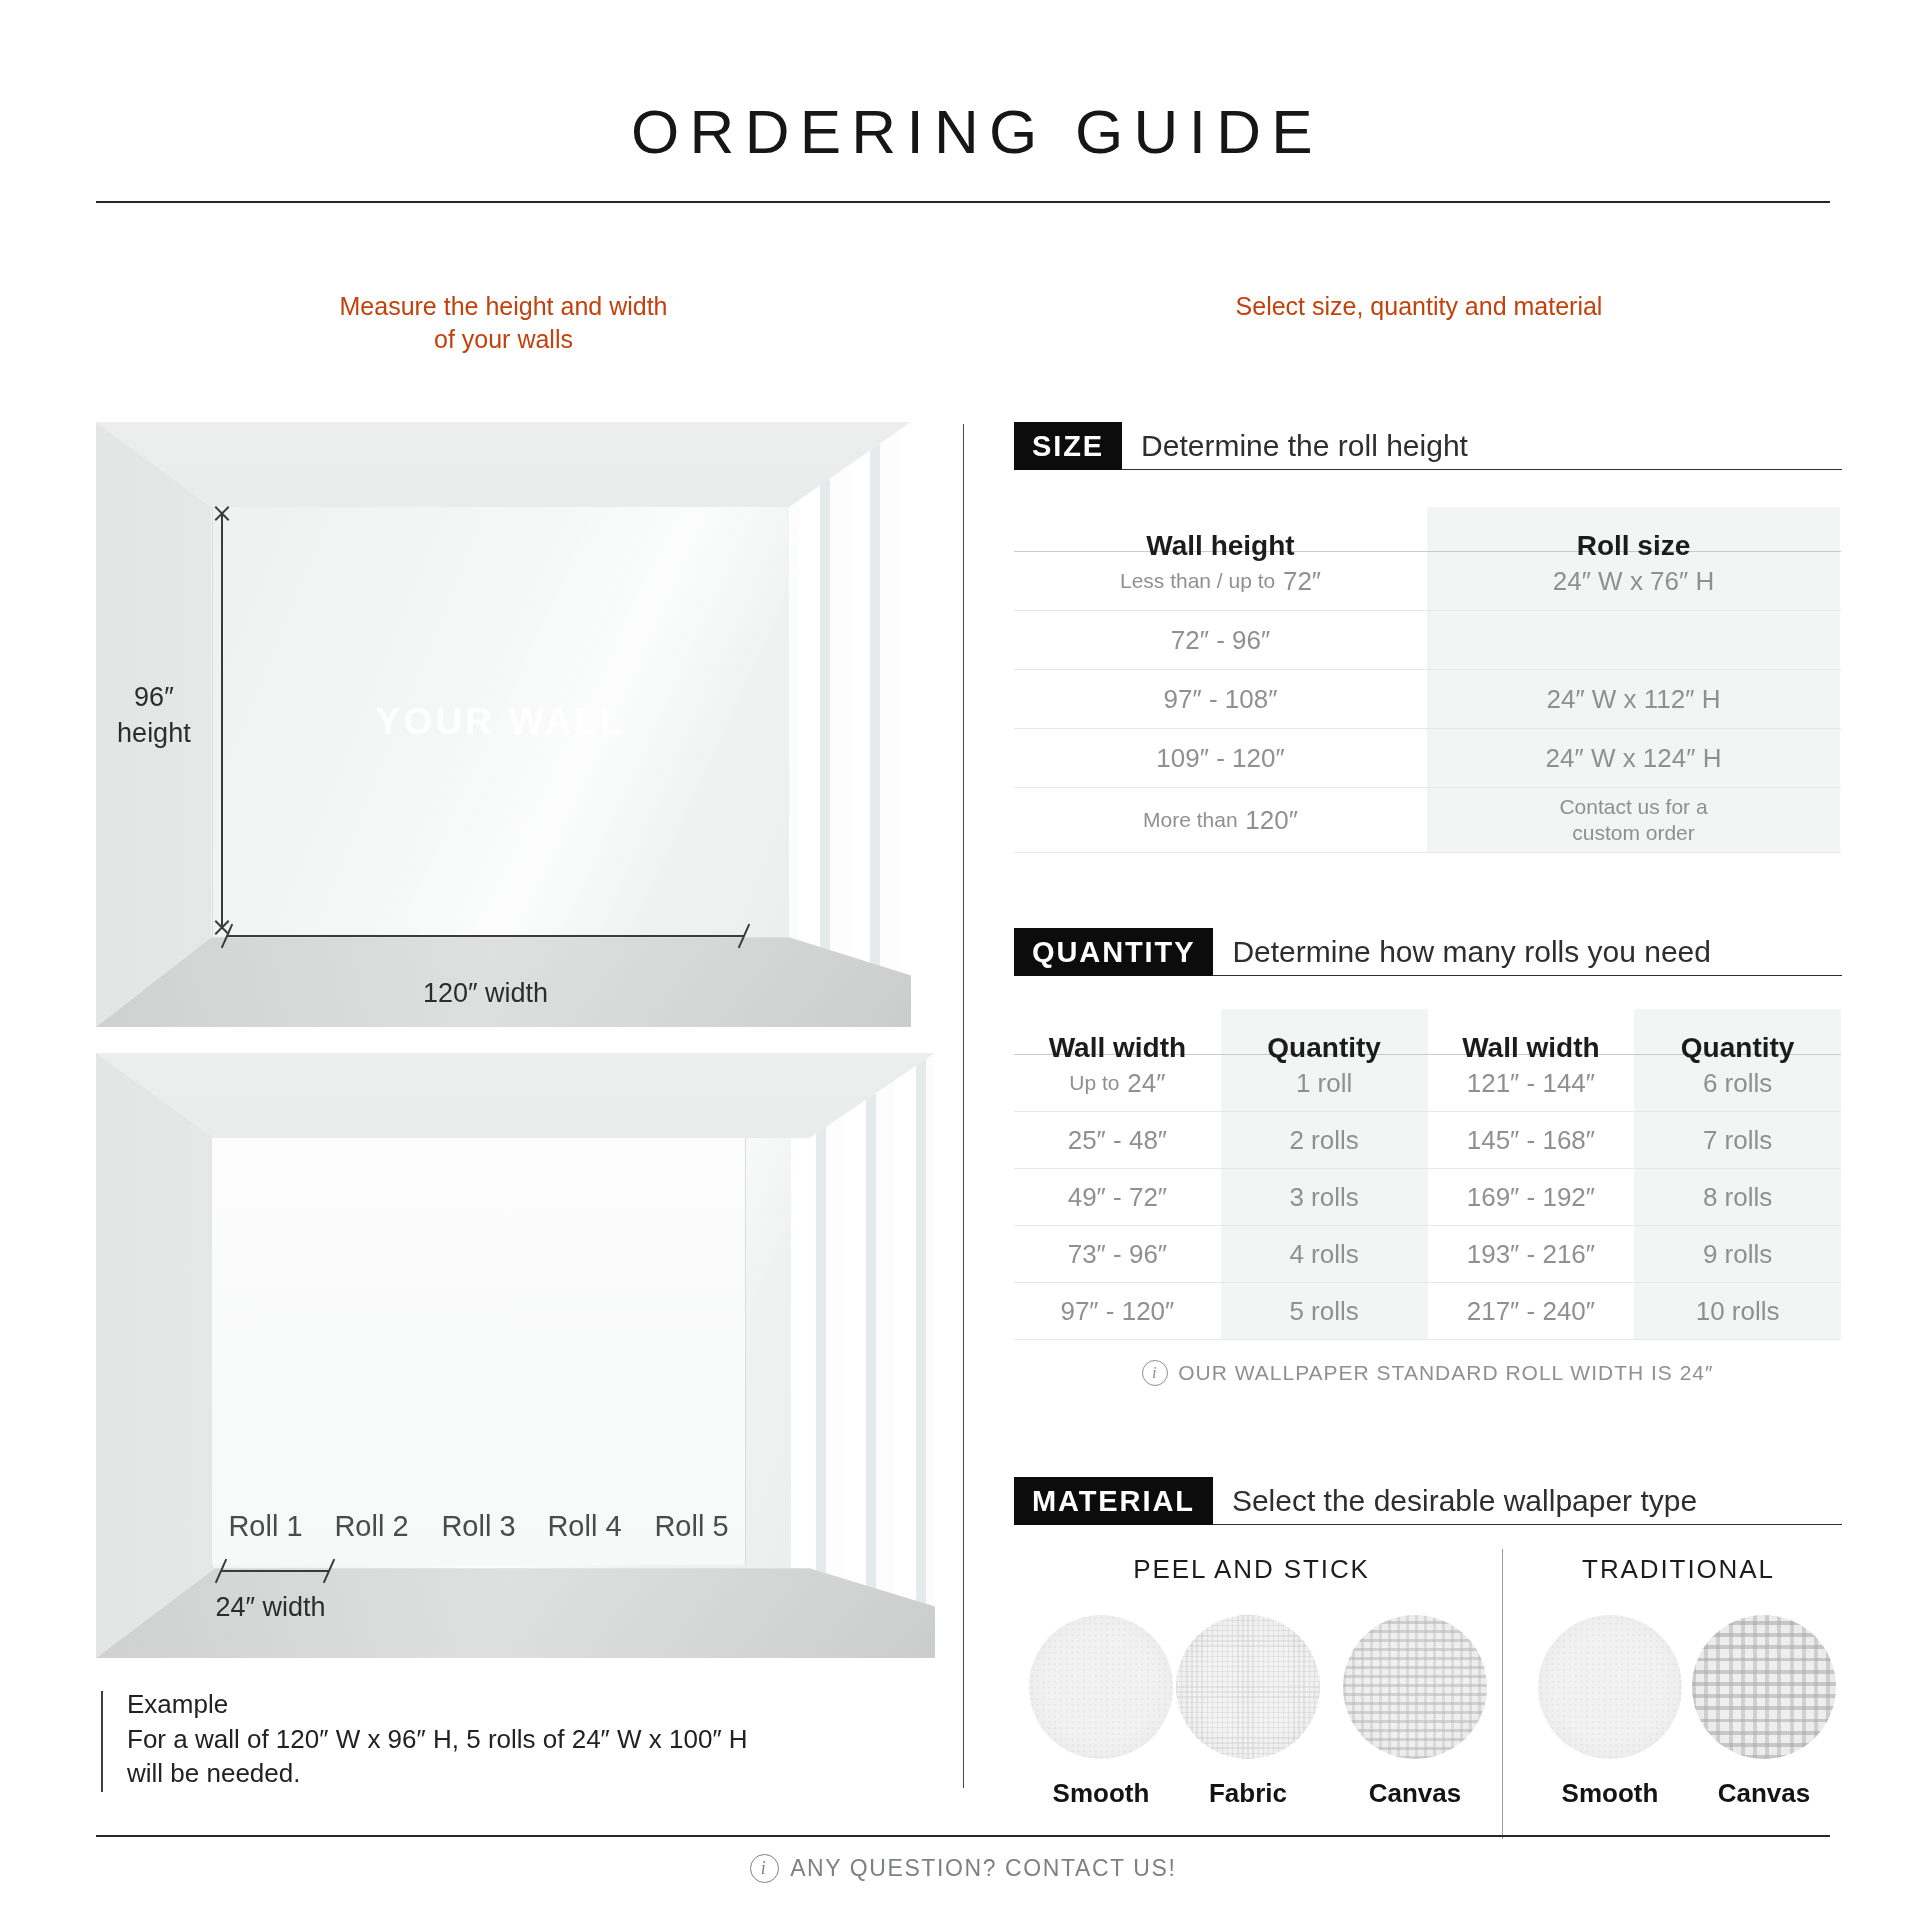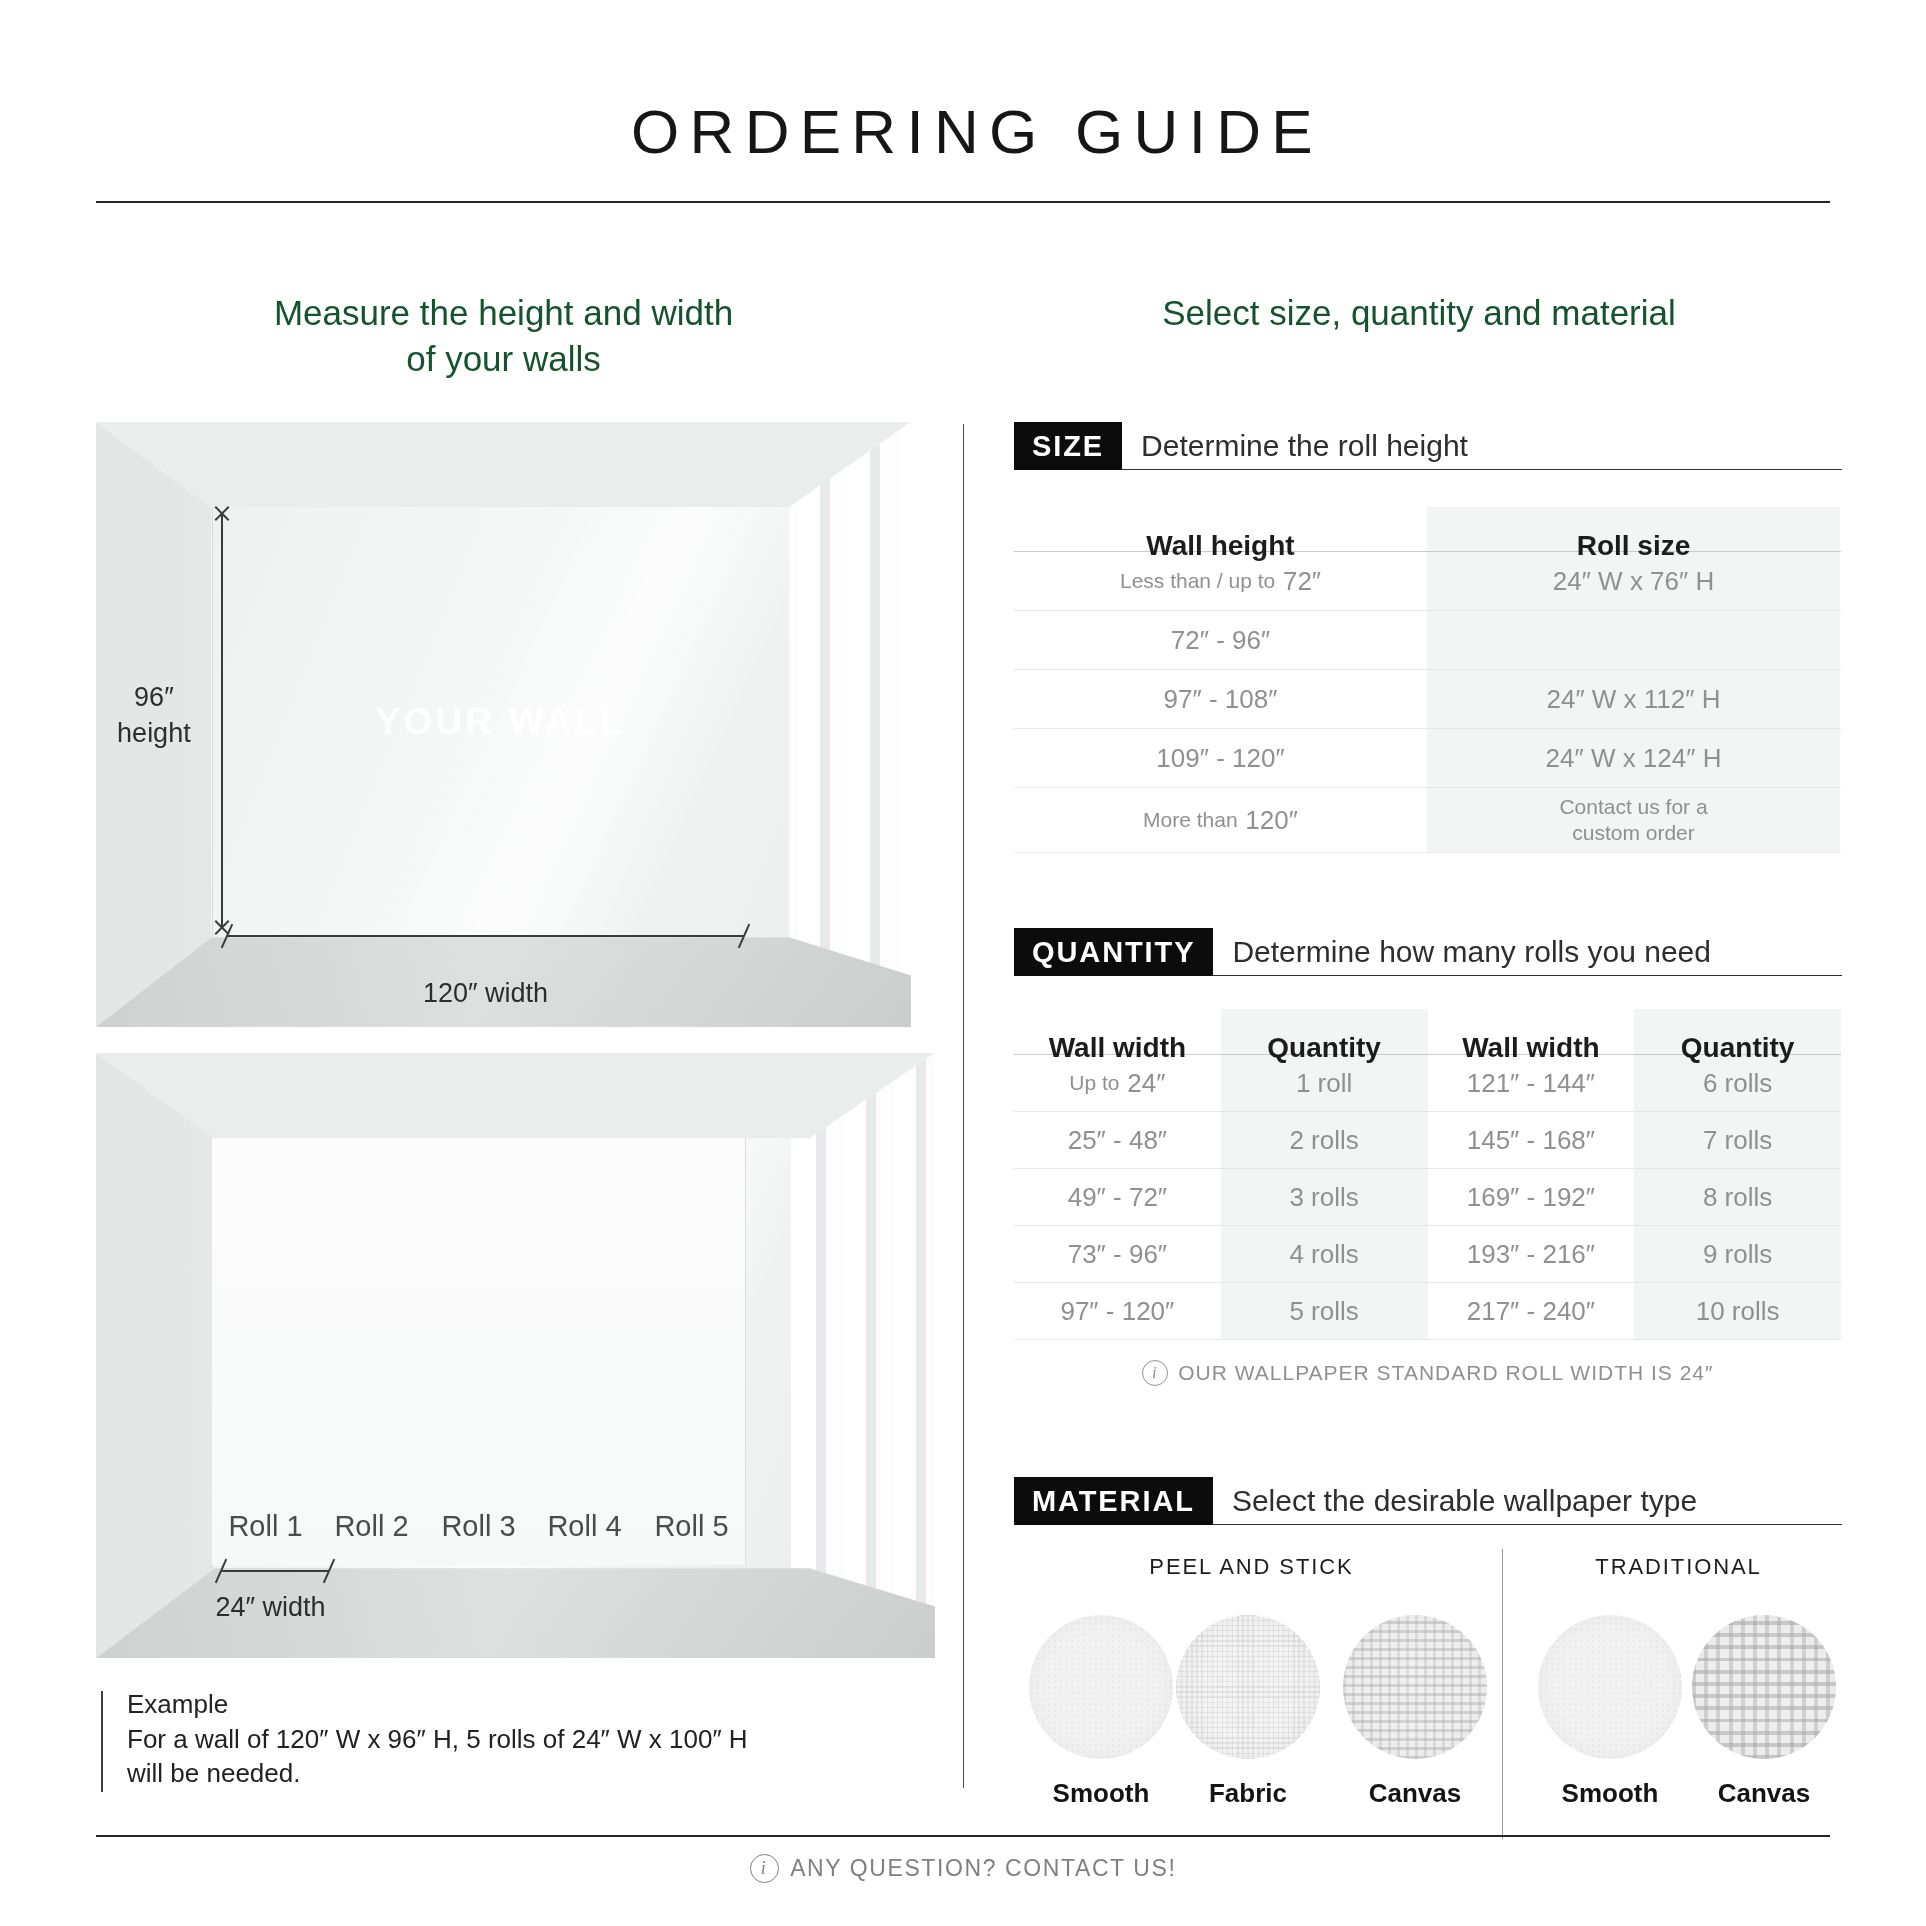--- a/index.html
+++ b/index.html
@@ -7,21 +7,21 @@
   .page{position:relative;width:1926px;height:1926px;overflow:hidden;background:#fff;}
   .abs{position:absolute;}
 
   
   .title{left:14px;top:96px;width:1926px;text-align:center;font-size:62px;font-weight:400;
          letter-spacing:10.3px;color:#161616;}
   .rule{height:1.9px;background:#262626;}
   .title-rule{left:96px;top:201px;width:1734px;}
 
   
-  .col-header{font-size:35px;line-height:1.3;color:#14532d;text-align:center;}
+  .col-header{font-size:25px;line-height:1.3;color:#c2410c;text-align:center;}
   .lheader{left:96px;top:290px;width:815px;}
   .rheader{left:989px;top:290px;width:860px;}
 
   
   .col-divider{left:963px;top:424px;width:1.3px;height:1364px;background:#4a4a4a;}
 
   
   .room{left:96px;width:815px;height:605px;background:#fff;overflow:hidden;}
   .room1{top:422px;} .room2{top:1053px;padding-left:24px;}
   .r-ceiling{position:absolute;inset:0;background:linear-gradient(180deg,#eceeee,#e2e4e4 96%);
@@ -83,21 +83,21 @@
   .prefix{font-size:21px;}
   .roll-small{font-size:21px;line-height:1.25;text-align:center;max-width:218px;}
 
   .note-row{left:1014px;top:1360px;width:827px;display:flex;align-items:center;justify-content:center;
             gap:10.3px;color:#8f9090;font-size:21px;letter-spacing:1px;}
   .info-i{flex:0 0 auto;width:24.4px;height:24.4px;border:1.9px solid #8f9090;border-radius:50%;
           display:flex;align-items:center;justify-content:center;
           font-family:"Liberation Serif",serif;font-size:16.7px;font-style:italic;color:#8f9090;}
 
   
-  .group-title{position:absolute;top:1554px;font-size:22px;font-weight:400;letter-spacing:1.9px;
+  .group-title{position:absolute;top:1554px;font-size:26px;font-weight:400;letter-spacing:1.9px;
                color:#1c1c1c;text-align:center;}
   .gt-left{left:1014px;width:475px;} .gt-right{left:1515px;width:327px;}
   .mat-divider{left:1502px;top:1549px;width:1.3px;height:290px;background:#9b9b9b;}
   .swatch{position:absolute;top:1615px;width:144px;height:144px;border-radius:50%;
           box-shadow:inset 0 0 26px rgba(0,0,0,.04);}
   .tex-smooth{background:#f2f2f2;background-image:radial-gradient(#e7e7e7 1px,transparent 1px);background-size:5.8px 5.8px;}
   .tex-fabric{background:#f3f3f3;
      background-image:repeating-linear-gradient(0deg,rgba(205,205,205,.4) 0 1.3px,transparent 1.3px 5.1px),
                       repeating-linear-gradient(90deg,rgba(205,205,205,.4) 0 1.3px,transparent 1.3px 5.1px);}
   .tex-canvas{background:#f0f0f0;

